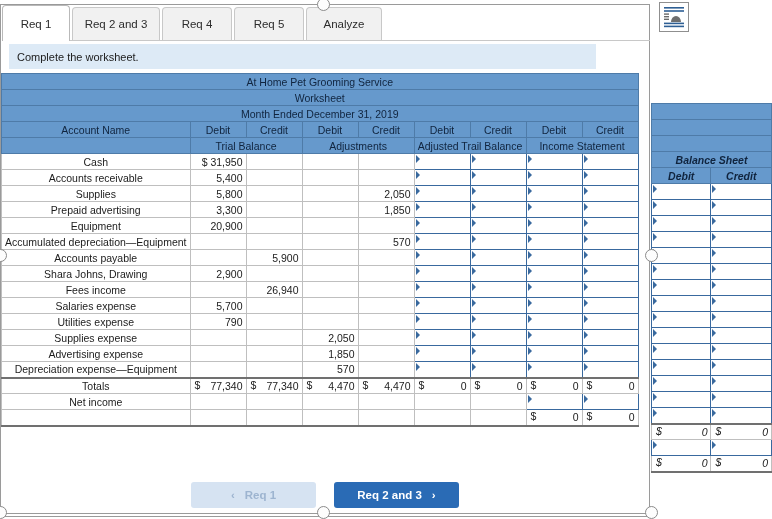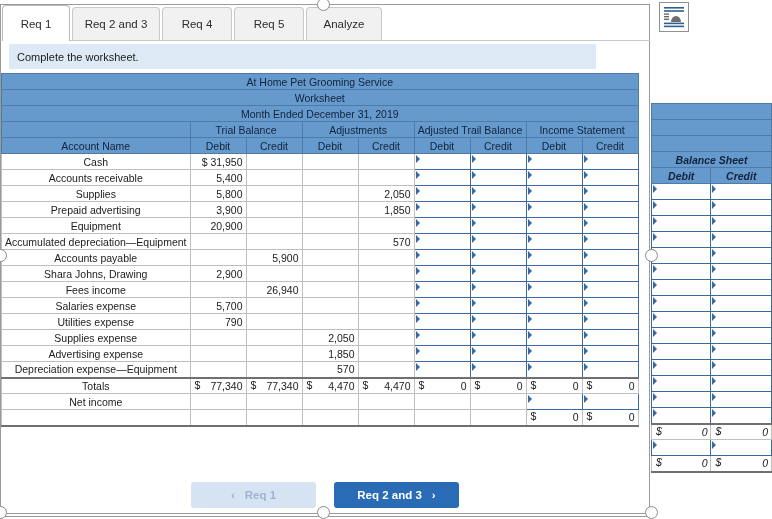--- a/index.html
+++ b/index.html
@@ -162,38 +162,38 @@
           <tr>
             <td class="bluehdr" colspan="9"><span>At Home Pet Grooming Service</span></td>
           </tr>
           <tr>
             <td class="bluehdr" colspan="9"><span>Worksheet</span></td>
           </tr>
           <tr>
             <td class="bluehdr" colspan="9"><span>Month Ended December 31, 2019</span></td>
           </tr>
           <tr>
-            <td class="bluehdr"></td>
-            <td class="bluehdr" colspan="2"><span>Trial Balance</span></td>
-            <td class="bluehdr" colspan="2"><span>Adjustments</span></td>
-            <td class="bluehdr" colspan="2"><span>Adjusted Trail Balance</span></td>
-            <td class="bluehdr" colspan="2"><span>Income Statement</span></td>
-          </tr>
-          <tr>
             <td class="bluehdr"><span>Account Name</span></td>
             <td class="bluehdr"><span>Debit</span></td>
             <td class="bluehdr"><span>Credit</span></td>
             <td class="bluehdr"><span>Debit</span></td>
             <td class="bluehdr"><span>Credit</span></td>
             <td class="bluehdr"><span>Debit</span></td>
             <td class="bluehdr"><span>Credit</span></td>
             <td class="bluehdr"><span>Debit</span></td>
             <td class="bluehdr"><span>Credit</span></td>
           </tr>
           <tr>
+            <td class="bluehdr"></td>
+            <td class="bluehdr" colspan="2"><span>Trial Balance</span></td>
+            <td class="bluehdr" colspan="2"><span>Adjustments</span></td>
+            <td class="bluehdr" colspan="2"><span>Adjusted Trail Balance</span></td>
+            <td class="bluehdr" colspan="2"><span>Income Statement</span></td>
+          </tr>
+          <tr>
             <td class="acctname"><span>Cash</span></td>
             <td class="num"><span>$   31,950</span></td>
             <td class="num"><span></span></td>
             <td class="num"><span></span></td>
             <td class="num"><span></span></td>
             <td class="inp"></td>
             <td class="inp"></td>
             <td class="inp"></td>
             <td class="inp"></td>
           </tr>
@@ -214,21 +214,21 @@
             <td class="num"><span></span></td>
             <td class="num"><span></span></td>
             <td class="num"><span>2,050</span></td>
             <td class="inp"></td>
             <td class="inp"></td>
             <td class="inp"></td>
             <td class="inp"></td>
           </tr>
           <tr>
             <td class="acctname"><span>Prepaid advertising</span></td>
-            <td class="num"><span>3,900</span></td>
+            <td class="num"><span>3,300</span></td>
             <td class="num"><span></span></td>
             <td class="num"><span></span></td>
             <td class="num"><span>1,850</span></td>
             <td class="inp"></td>
             <td class="inp"></td>
             <td class="inp"></td>
             <td class="inp"></td>
           </tr>
           <tr>
             <td class="acctname"><span>Equipment</span></td>

